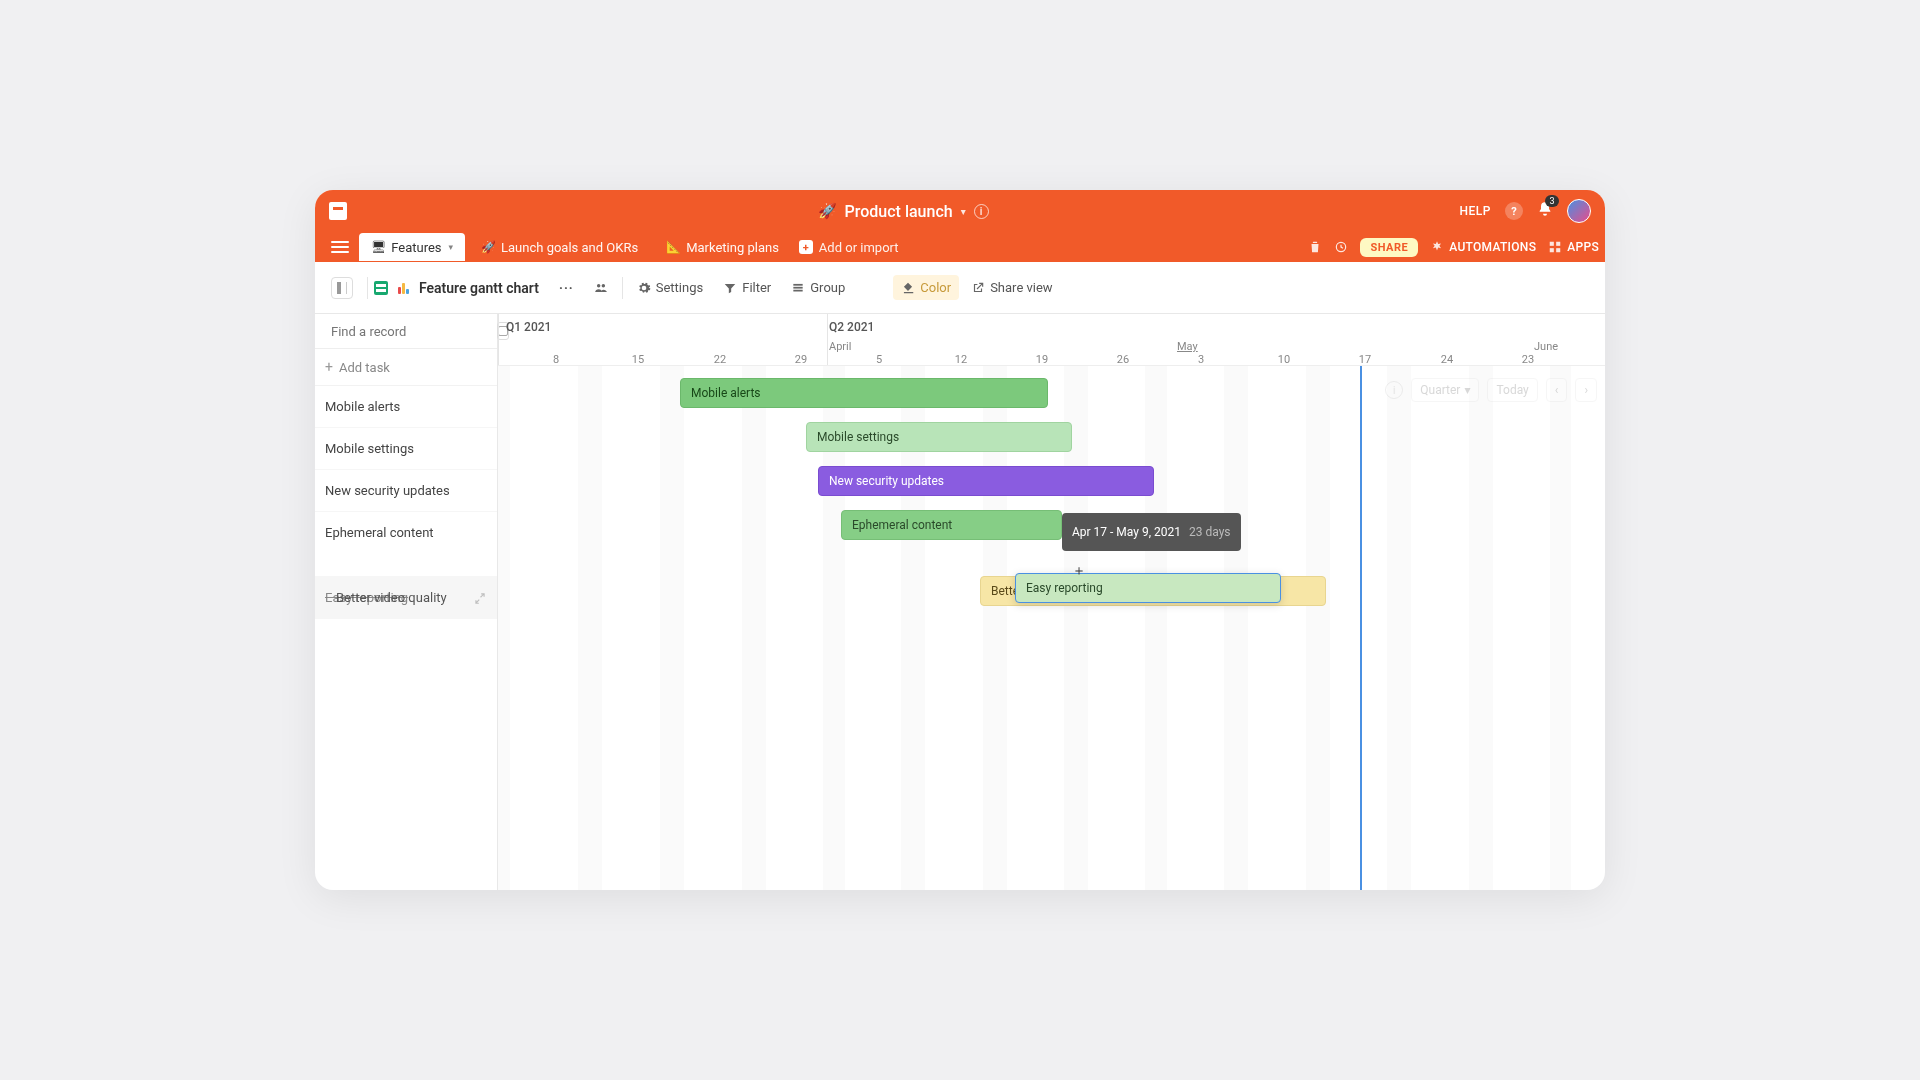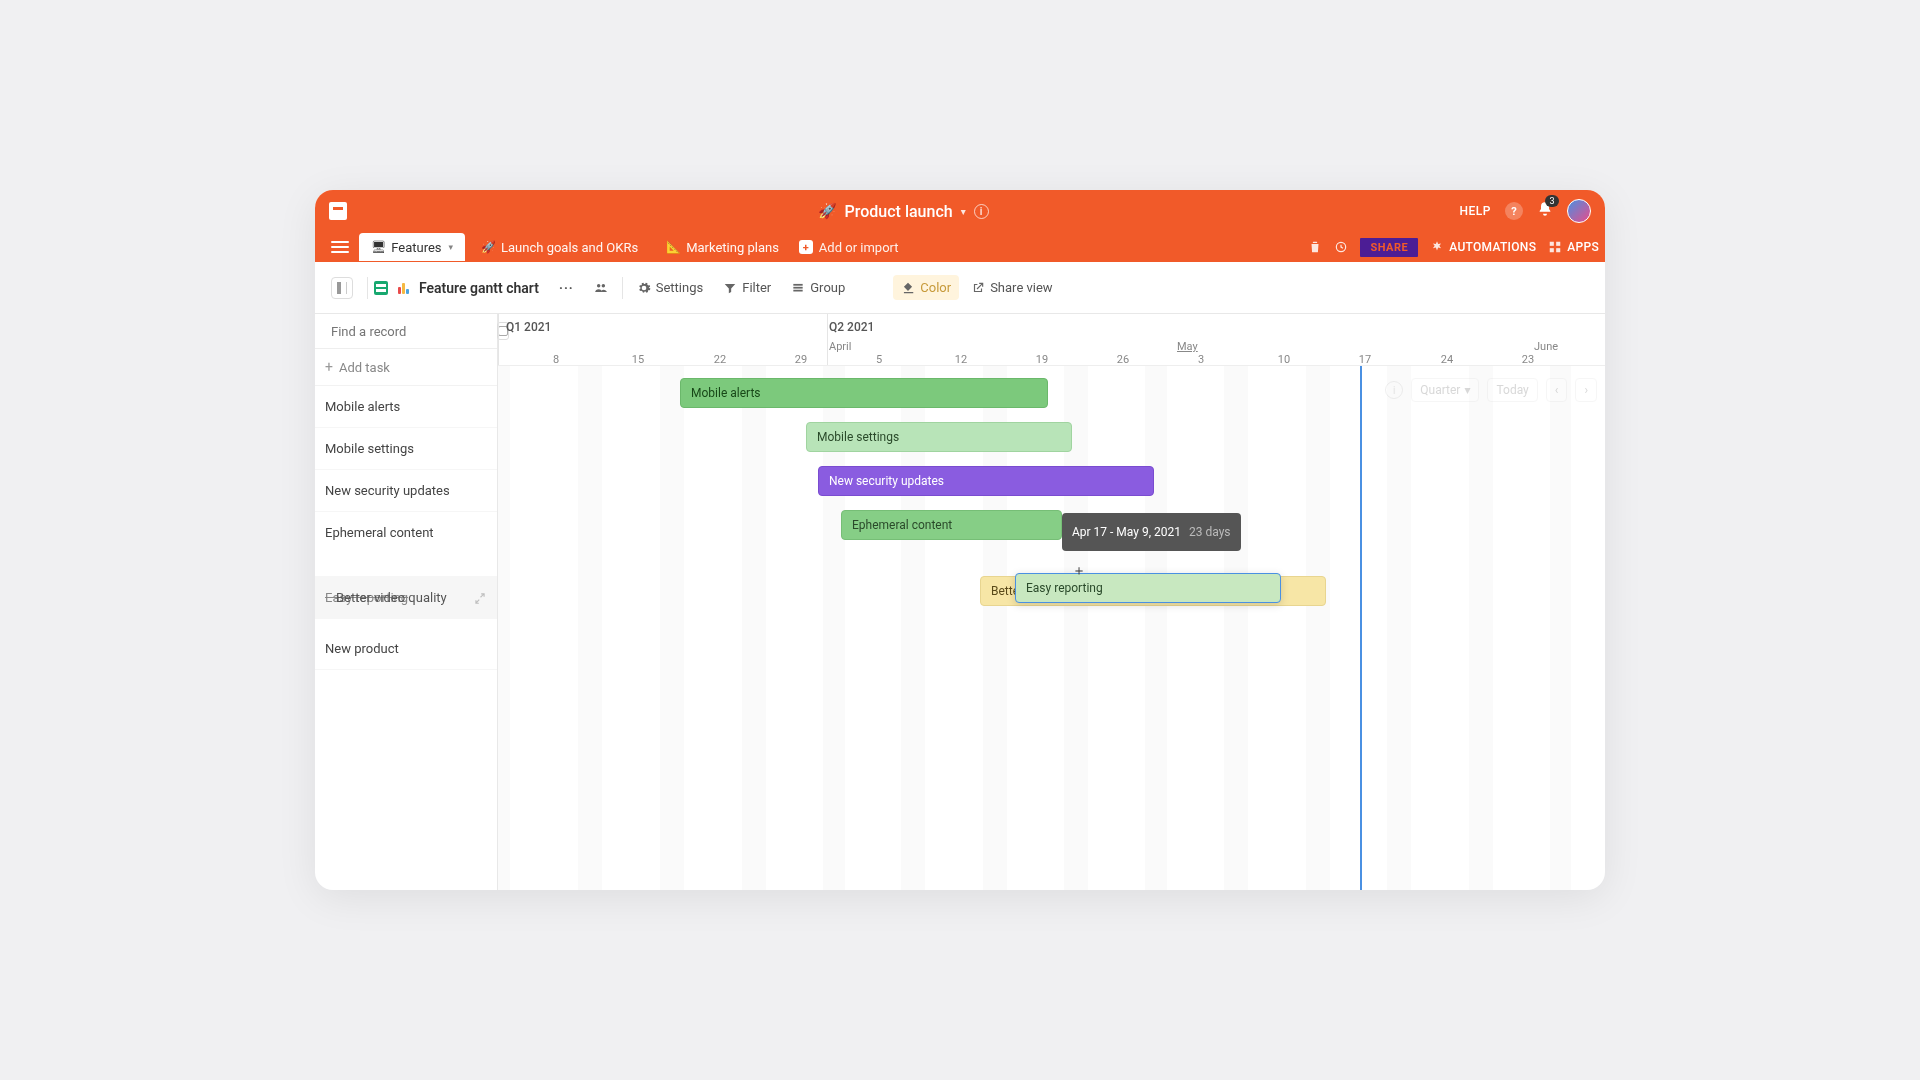--- a/index.html
+++ b/index.html
@@ -30,21 +30,21 @@
 .hamburger span { height:2px; background:#fff; border-radius:1px;}
 .tab { display:flex; align-items:center; gap:5px; padding: 0 12px; height:28px; font-size:13px; border-radius:4px 4px 0 0; cursor:pointer;}
 .tab.active { background:#fff; color:#333; }
 .tab-icon { font-size:12px; }
 .tab-caret { font-size:9px; opacity:.6; margin-left:2px;}
 .tab-plain { color: rgba(255,255,255,.95); margin-left:4px;}
 .add-tab { display:flex; align-items:center; gap:6px; margin-left:8px; color:rgba(255,255,255,.9); font-size:13px; cursor:pointer;}
 .plus-box { width:14px;height:14px;background:#fff; color:#f15a29; border-radius:3px; display:flex;align-items:center;justify-content:center;font-size:11px;font-weight:bold;}
 .tabs-right { margin-left:auto; display:flex; align-items:center; gap:12px; }
 .tabs-right svg { width:14px; height:14px; fill:rgba(255,255,255,.85);}
-.share-btn { background:#4c1d95; color:#f15a29; font-size:11px; font-weight:bold; letter-spacing:.5px; padding:3px 10px; border-radius:1px; }
+.share-btn { background:#fef9c3; color:#f15a29; font-size:11px; font-weight:bold; letter-spacing:.5px; padding:3px 10px; border-radius:6px; }
 .auto-btn { display:flex; align-items:center; gap:5px; font-size:12px; letter-spacing:.3px; font-weight:500;}
 .apps-btn { display:flex; align-items:center; gap:5px; font-size:12px; letter-spacing:.3px; font-weight:500;}
 .auto-icon,.apps-icon{ width:14px;height:14px; }
 
 
 .view-toolbar { height:52px; border-bottom:1px solid #e8e8e8; display:flex; align-items:center; padding: 0 8px; gap:4px; background:#fff;}
 .vt-item { display:flex; align-items:center; gap:5px; padding:5px 8px; border-radius:4px; font-size:13px; color:#555; cursor:pointer;}
 .vt-item.highlighted { background:#fff4dd; color:#333;margin-left:36px;}
 .vt-divider { width:1px; height:22px; background:#e5e5e5; margin:0 2px;}
 .view-name { font-weight:600; color:#333; font-size:14px;}
@@ -254,21 +254,20 @@
       <div class="task-row" style="padding-bottom:36px;"><span>Ephemeral content</span></div>
       <div class="task-row hover">
         <div style="position:relative;">
           <span style="text-decoration:line-through;color:#888;">Easy reporting</span>
           <div style="position:absolute;top:0;left:11px;"><span style="color:#555;">Better video quality</span></div>
         </div>
         <span class="expand-arrow"><svg viewBox="0 0 24 24">
               <path d="M4 20l6-6 1.4 1.4L7 20h3v2H4v-6h2v3zm10-16h6v6h-2V7l-4.4 4.4L12.2 10 16.6 6H14V4z"></path>
             </svg></span>
       </div>
-      <div class="task-row" style="padding-top:22px;"><span>New product</span></div>
     </div>
 
     <div class="gantt">
       <div class="gantt-header">
         <span class="quarter-label" style="left:8px;">Q1 2021</span>
         <span class="quarter-label" style="left:331px;">Q2 2021</span>
         <span class="month-label" style="left:331px;">April</span>
         <span class="month-label" style="left:679px;text-decoration:underline;">May</span>
         <span class="month-label" style="left:1036px;">June</span>
         <span class="day-label" style="left:58px;">8</span>

